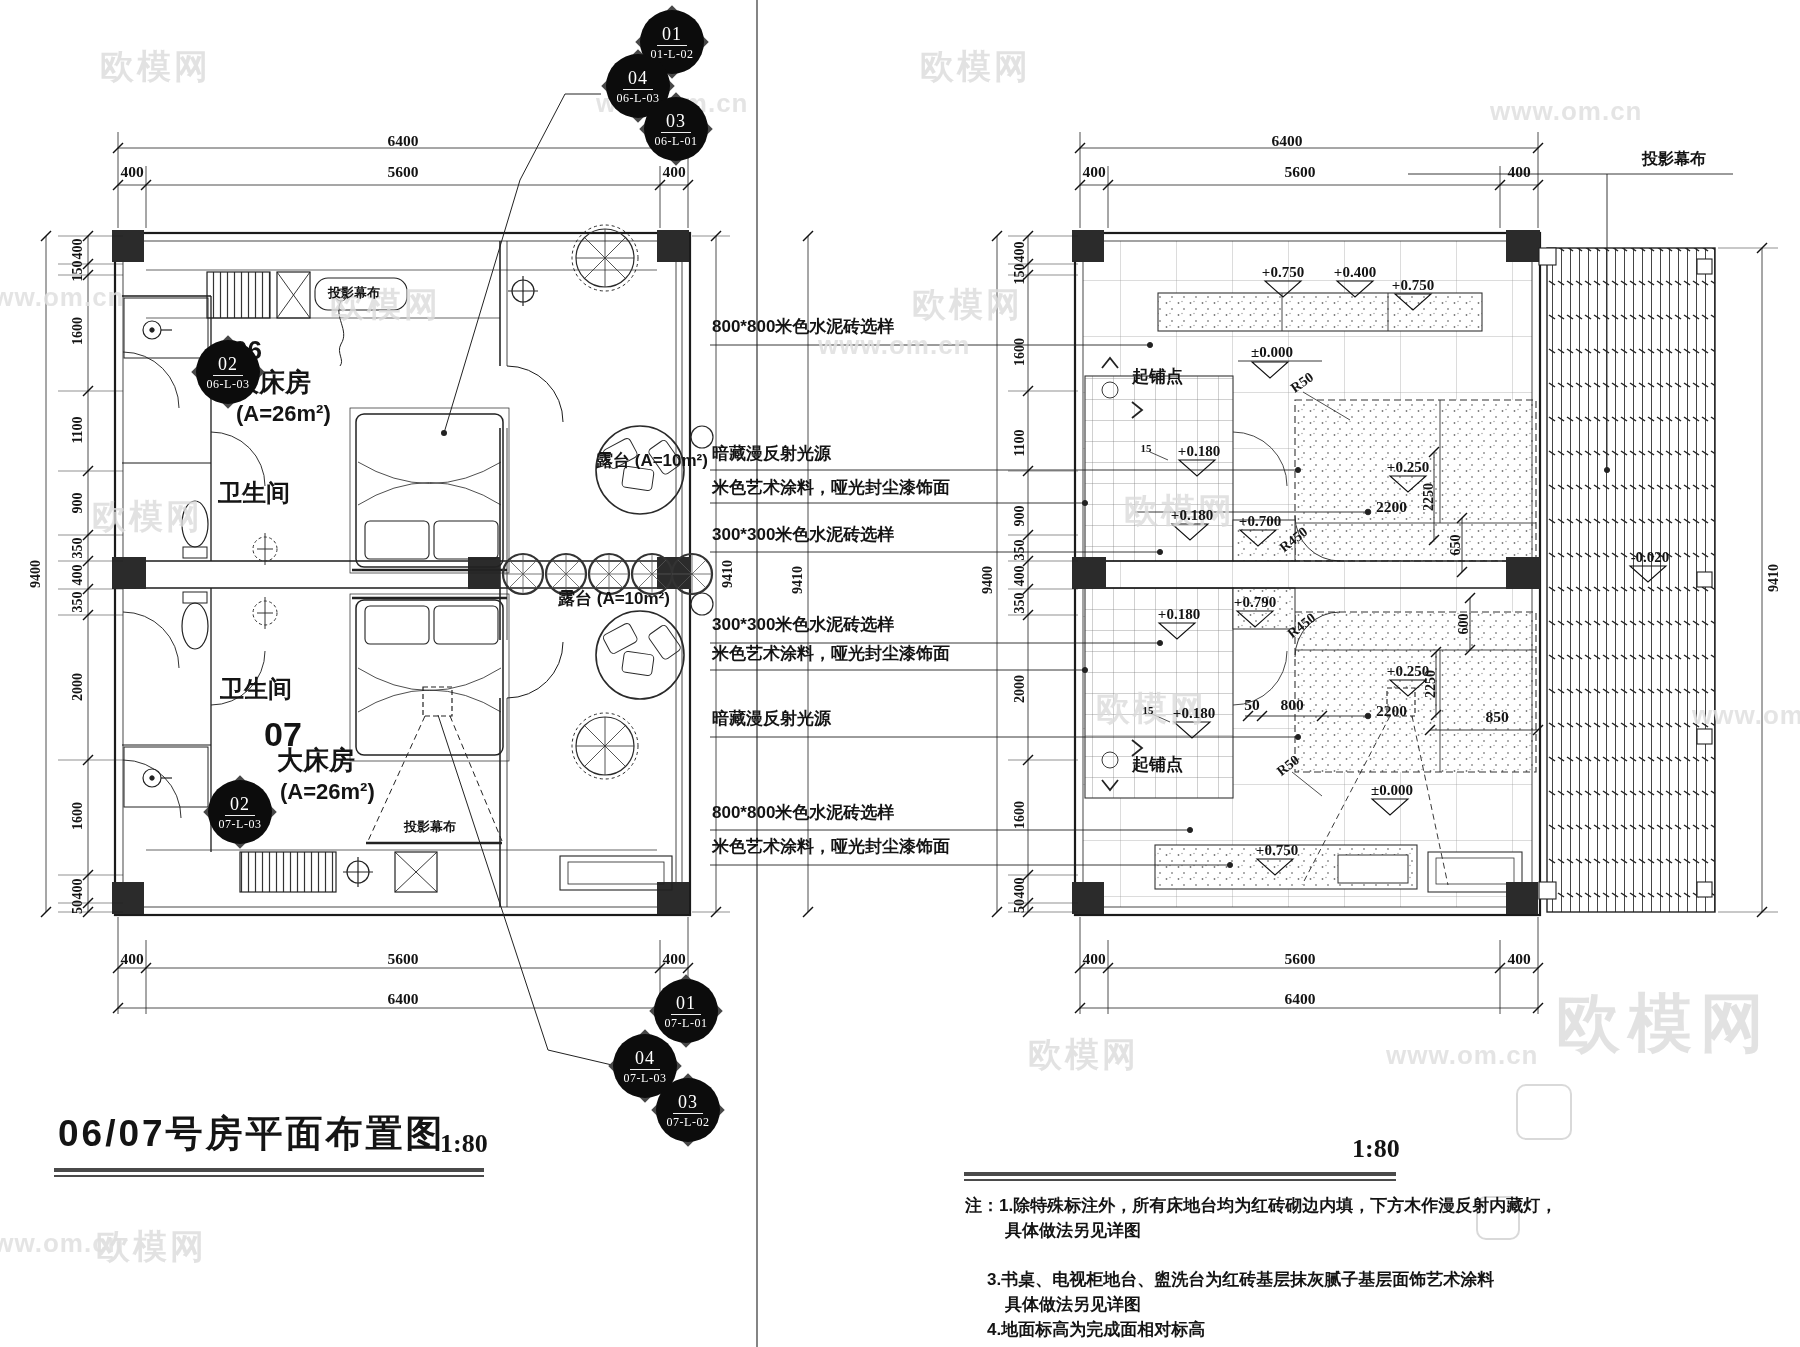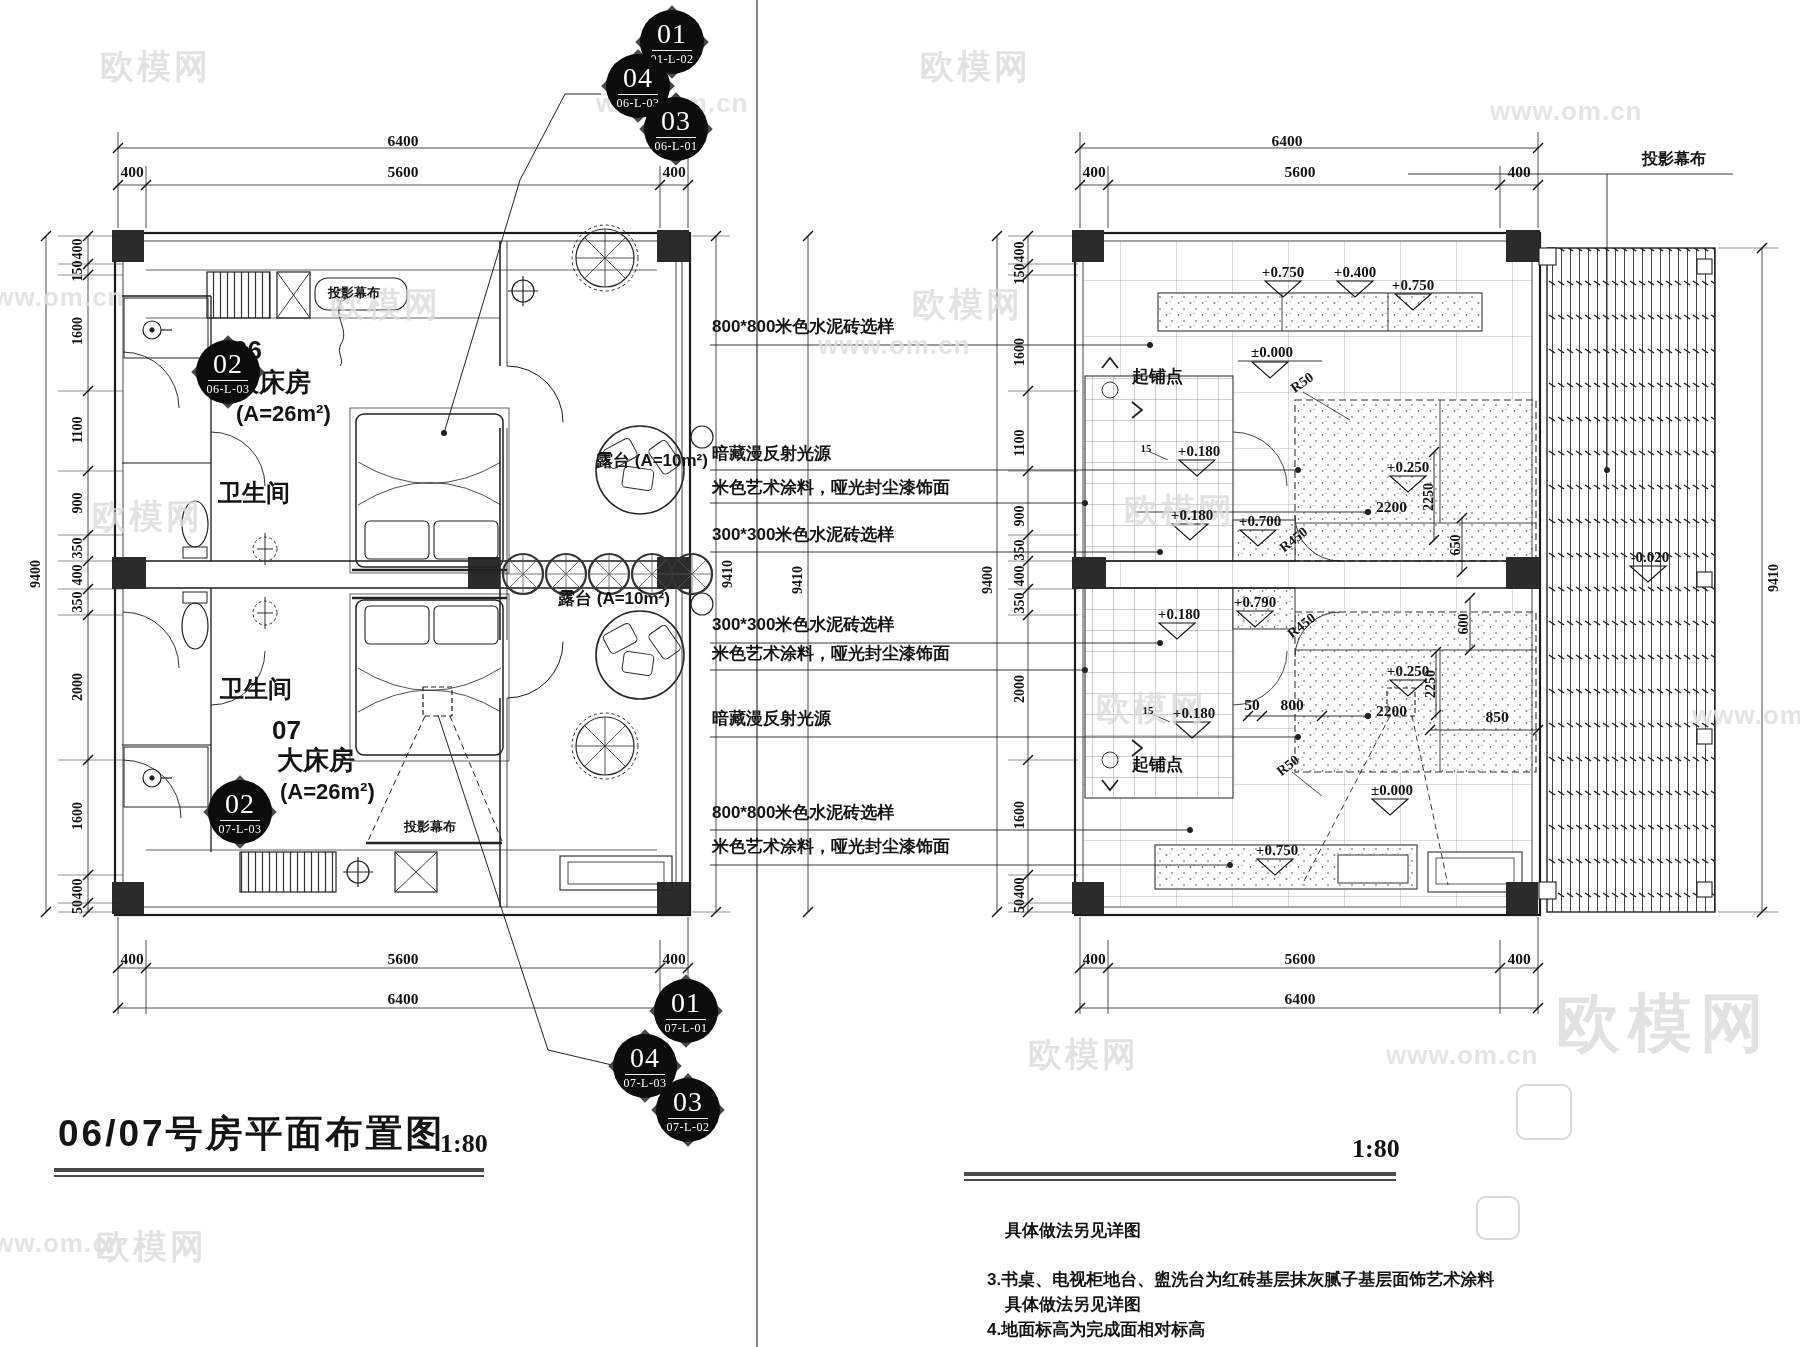--- a/index.html
+++ b/index.html
@@ -22,21 +22,21 @@
   .tl{position:absolute;background:#4a4a4a}
   .wm{position:absolute;color:#dcdcdc;opacity:.8;font-weight:800;letter-spacing:3px;font-size:34px;white-space:nowrap}
   .wmsite{position:absolute;color:#e0e0e0;opacity:.85;font-weight:700;letter-spacing:1px;font-size:26px;white-space:nowrap}
   .wmbig{font-size:64px;letter-spacing:8px}
   .wmbox{position:absolute;border:2.5px solid #cfcfcf;border-radius:10px;opacity:.8}
   .marker{position:absolute;width:70px;height:70px}
   .mdia{position:absolute;left:9px;top:9px;right:9px;bottom:9px;background:#474747;transform:rotate(45deg)}
   .mcirc{position:absolute;left:3px;top:3px;right:3px;bottom:3px;border-radius:50%;background:#0c0c0c;color:#fff;
          display:flex;flex-direction:column;align-items:center;justify-content:center;
          font-family:"Liberation Serif",serif}
-  .mnum{font-size:28px;line-height:1;border-bottom:1.6px solid #eee;padding:0 5px 2px;letter-spacing:1px}
+  .mnum{font-size:18px;line-height:1;border-bottom:1.6px solid #eee;padding:0 5px 2px;letter-spacing:1px}
   .mref{font-size:12px;line-height:1;padding-top:2px;letter-spacing:.5px}
 </style>
 </head>
 <body>
 
 <div class="canvas">
 
 <svg width="1800" height="1347" viewBox="0 0 1800 1347">
 <defs>
   <pattern id="t56" width="56" height="56" patternUnits="userSpaceOnUse">
@@ -445,21 +445,21 @@
 <div class="t chain v" style="left:728px;top:574px">9410</div>
 <div class="t dim c" style="left:132px;top:959px">400</div>
 <div class="t dim c" style="left:403px;top:959px">5600</div>
 <div class="t dim c" style="left:674px;top:959px">400</div>
 <div class="t dim c" style="left:403px;top:999px">6400</div>
 
 <div class="t cjk" style="left:233px;top:336px;font-size:26px">06</div>
 <div class="t cjk" style="left:233px;top:368px;font-size:26px">大床房</div>
 <div class="t cjk" style="left:236px;top:402px;font-size:22px">(A=26m²)</div>
 <div class="t cjk" style="left:218px;top:480px;font-size:24px">卫生间</div>
-<div class="t cjk" style="left:272px;top:716px;font-size:26px">07</div>
+<div class="t cjk" style="left:264px;top:716px;font-size:34px">07</div>
 <div class="t cjk" style="left:277px;top:746px;font-size:26px">大床房</div>
 <div class="t cjk" style="left:280px;top:780px;font-size:22px">(A=26m²)</div>
 <div class="t cjk" style="left:220px;top:676px;font-size:24px">卫生间</div>
 <div class="t cjk" style="left:596px;top:452px;font-size:17px">露台 (A=10m²)</div>
 <div class="t cjk" style="left:558px;top:590px;font-size:17px">露台 (A=10m²)</div>
 <div class="t cjk" style="left:328px;top:286px;font-size:13px">投影幕布</div>
 <div class="t cjk" style="left:404px;top:820px;font-size:13px">投影幕布</div>
 
 <div class="marker" style="left:637px;top:7px">
       <div class="mdia"></div>
@@ -590,18 +590,19 @@
 <div class="t chain v" style="left:1456px;top:545px">650</div>
 <div class="t chain v" style="left:1464px;top:624px">600</div>
 <div class="t dim" style="left:1376px;top:702px">2200</div>
 <div class="t chain v" style="left:1431px;top:684px">2250</div>
 <div class="t dim c" style="left:1497px;top:717px">850</div>
 
 <div class="t scale" style="left:1352px;top:1135px">1:80</div>
 <div class="tl" style="left:964px;top:1172px;width:432px;height:4px"></div>
 <div class="tl" style="left:964px;top:1179px;width:432px;height:1.5px"></div>
 
+<div class="t note" style="left:965px;top:1197px">注：1.除特殊标注外，所有床地台均为红砖砌边内填，下方木作漫反射内藏灯，</div>
 <div class="t note" style="left:1005px;top:1222px">具体做法另见详图</div>
 <div class="t note" style="left:987px;top:1271px">3.书桌、电视柜地台、盥洗台为红砖基层抹灰腻子基层面饰艺术涂料</div>
 <div class="t note" style="left:1005px;top:1296px">具体做法另见详图</div>
 <div class="t note" style="left:987px;top:1321px">4.地面标高为完成面相对标高</div>
 
 </div>
 
 </body></html>

